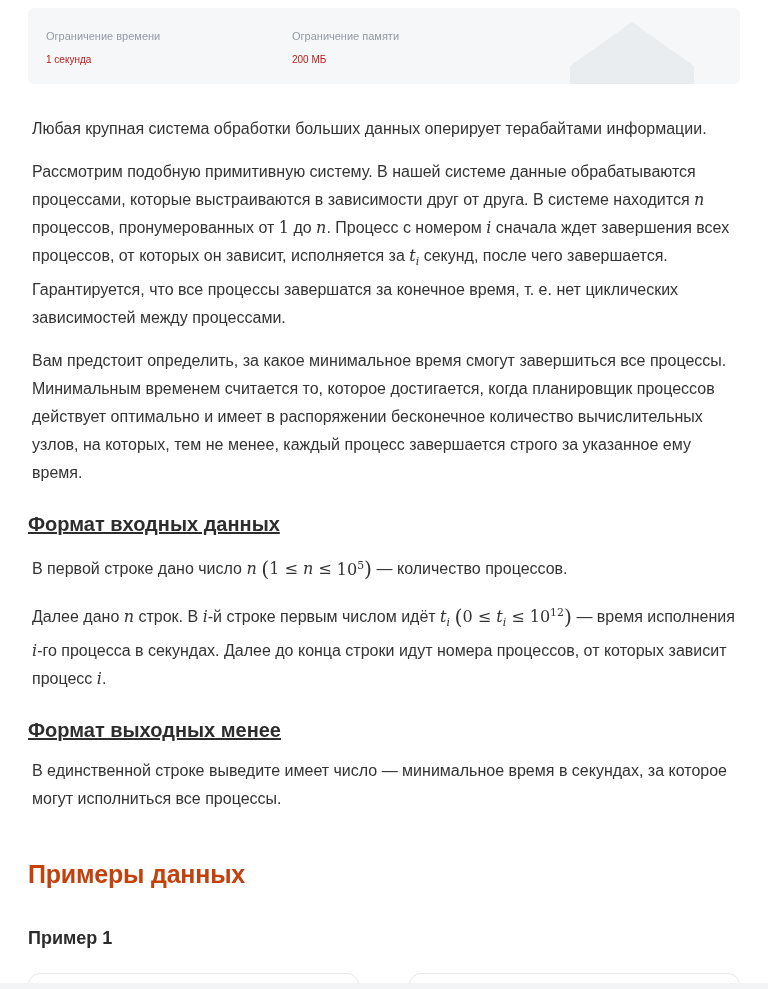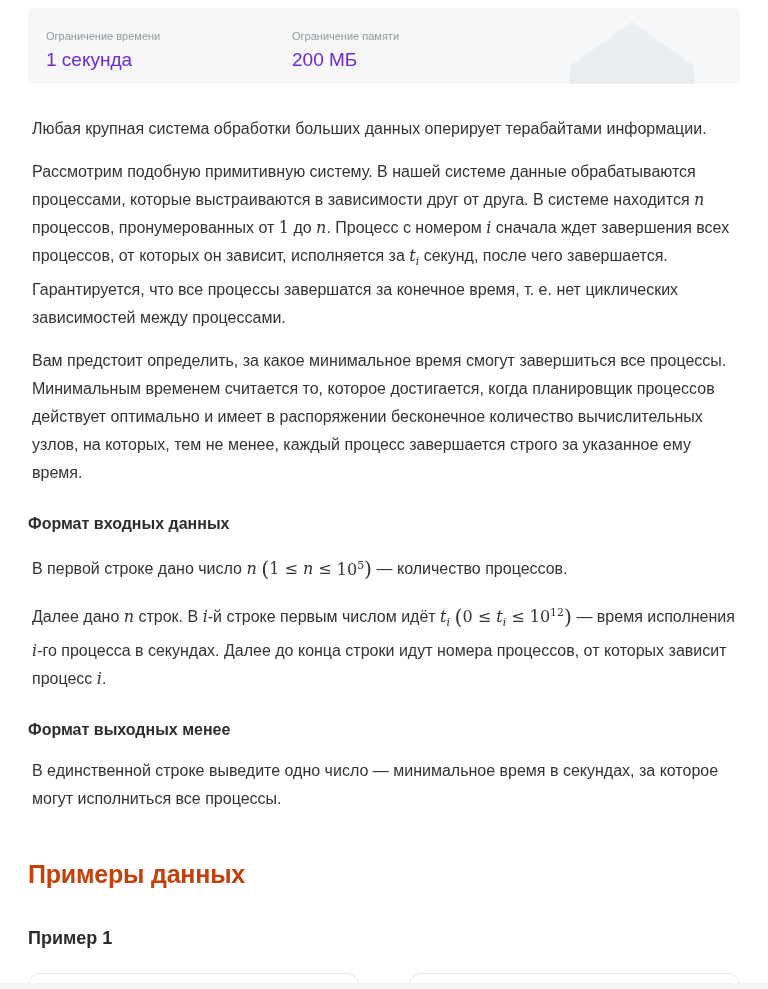--- a/index.html
+++ b/index.html
@@ -13,29 +13,29 @@
   
   .limits-card {
     position: relative; overflow: hidden;
     background: #f6f7f8; border-radius: 6px;
     display: flex; align-items: flex-start;
     padding: 20px 18px; box-sizing: border-box; height: 76px;
   }
   .limit-col { width: 246px; }
   .limit-col.second { width: auto; }
   .limit-label { font-size: 11px; color: #939aa3; line-height: 16px; }
-  .limit-value { font-size: 19px; color: #6d28d9; line-height: 20px; margin-top: 6px; }
+  .limit-value { font-size: 10px; color: #b91c1c; line-height: 20px; margin-top: 6px; }
   .watermark { position: absolute; top: 14px; right: 46px; width: 124px; height: 116px; }
 
   
   .statement { margin-top: 31px; }
   .statement p { margin: 0 4px 15px; font-size: 16px; line-height: 28px; color: #333333; }
   .statement h3 {
-    font-size: 16px; line-height: 24px; font-weight: 700;
-    margin: 25px 0 15px; color: #2d2d2d;
+    font-size: 20px; line-height: 24px; font-weight: 700;
+    margin: 25px 0 15px; color: #2d2d2d; text-decoration: underline;
   }
   
   .mv { font-family: "DejaVu Serif", serif; font-style: italic; }
   .mr { font-family: "DejaVu Serif", serif; font-style: normal; }
   .mp { font-family: "DejaVu Serif", serif; font-size: 1.28em; line-height: 0; vertical-align: -0.1em; }
   .mv sub, .mr sub { font-size: 0.68em; font-style: italic; }
   .mr sup { font-size: 0.68em; font-style: normal; }
 
   
   .samples-heading {
@@ -79,21 +79,21 @@
   </section>
 
   <div class="statement">
     <p>Любая крупная система обработки больших данных оперирует терабайтами информации.</p>
     <p>Рассмотрим подобную примитивную систему. В нашей системе данные обрабатываются процессами, которые выстраиваются в зависимости друг от друга. В системе находится <span class="mv">n</span> процессов, пронумерованных от <span class="mr">1</span> до <span class="mv">n</span>. Процесс с номером <span class="mv">i</span> сначала ждет завершения всех процессов, от которых он зависит, исполняется за <span class="mv">t<sub>i</sub></span> секунд, после чего завершается. Гарантируется, что все процессы завершатся за конечное время, т. е. нет циклических зависимостей между процессами.</p>
     <p>Вам предстоит определить, за какое минимальное время смогут завершиться все процессы. Минимальным временем считается то, которое достигается, когда планировщик процессов действует оптимально и имеет в распоряжении бесконечное количество вычислительных узлов, на которых, тем не менее, каждый процесс завершается строго за указанное ему время.</p>
     <h3>Формат входных данных</h3>
     <p>В первой строке дано число <span class="mv">n</span> <span class="mp">(</span><span class="mr">1 ≤ </span><span class="mv">n</span><span class="mr"> ≤ </span><span class="mr">10<sup>5</sup></span><span class="mp">)</span> — количество процессов.</p>
     <p>Далее дано <span class="mv">n</span> строк. В <span class="mv">i</span>-й строке первым числом идёт <span class="mv">t<sub>i</sub></span> <span class="mp">(</span><span class="mr">0 ≤ </span><span class="mv">t<sub>i</sub></span><span class="mr"> ≤ </span><span class="mr">10<sup>12</sup></span><span class="mp">)</span> — время исполнения <span class="mv">i</span>-го процесса в секундах. Далее до конца строки идут номера процессов, от которых зависит процесс <span class="mv">i</span>.</p>
     <h3>Формат выходных менее</h3>
-    <p>В единственной строке выведите одно число — минимальное время в секундах, за которое могут исполниться все процессы.</p>
+    <p>В единственной строке выведите имеет число — минимальное время в секундах, за которое могут исполниться все процессы.</p>
   </div>
 
   <h2 class="samples-heading">Примеры данных</h2>
   <h3 class="example-title">Пример 1</h3>
 
   <div class="samples-row">
     <div class="sample-box">
       <div class="sample-label">Ввод</div>
 
     </div>

